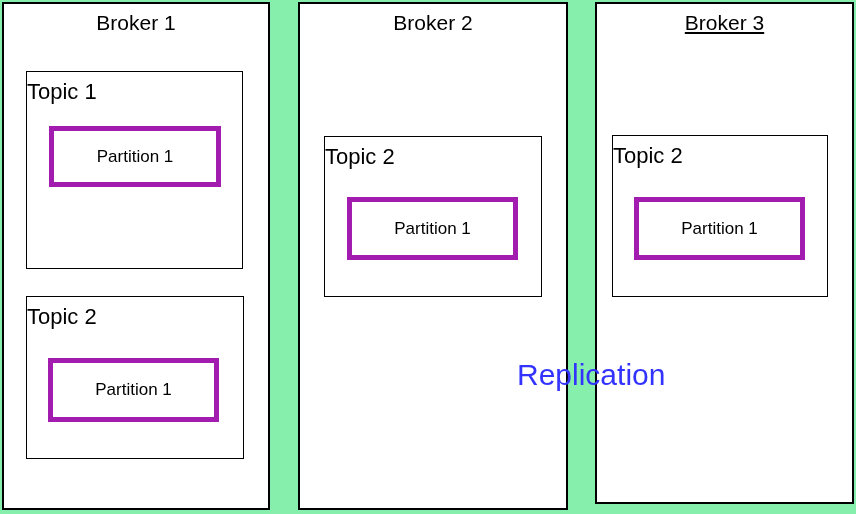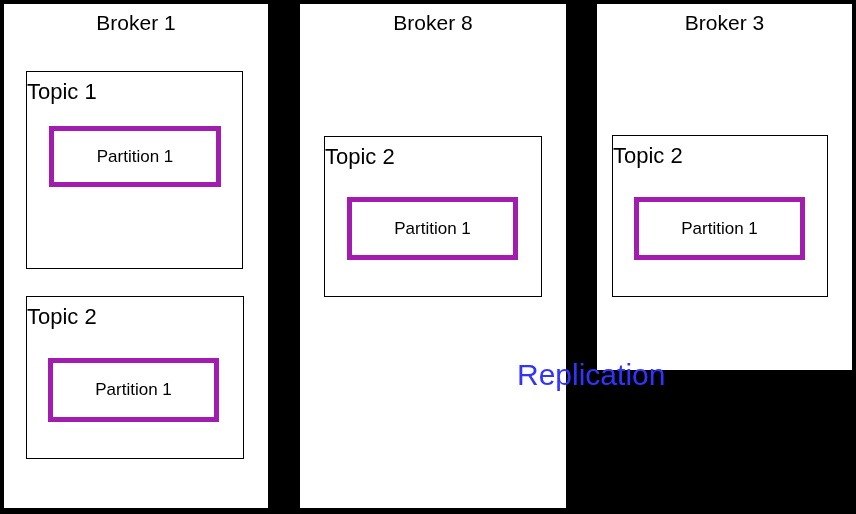--- a/index.html
+++ b/index.html
@@ -7,21 +7,21 @@
   body {
     font-family: "Liberation Sans", sans-serif;
     width: 856px; height: 514px;
     position: relative;
     overflow: hidden;
     color: #000000;
   }
   .canvas {
     position: absolute; left: 0; top: 0;
     width: 856px; height: 514px;
-    background: #000000;
+    background: #86efac;
   }
   .broker {
     position: absolute;
     border: 2px solid #000000;
     background: #ffffff;
   }
   .broker-label {
     text-align: center;
     padding-top: 7px;
     font-size: 21px;
@@ -72,29 +72,29 @@
       <div class="partition" style="left:22px; top:54px; width:172px; height:61px;">Partition 1</div>
     </div>
 
     <div class="topic" style="left:22px; top:292px; width:218px; height:163px;">
       <div class="topic-label">Topic 2</div>
       <div class="partition" style="left:21px; top:61px; width:171px; height:64px;">Partition 1</div>
     </div>
   </div>
 
   <div class="broker" style="left:298px; top:2px; width:270px; height:508px;">
-    <div class="broker-label">Broker 8</div>
+    <div class="broker-label">Broker 2</div>
 
     <div class="topic" style="left:24px; top:132px; width:218px; height:161px;">
       <div class="topic-label">Topic 2</div>
       <div class="partition" style="left:22px; top:60px; width:171px; height:63px;">Partition 1</div>
     </div>
   </div>
 
-  <div class="broker" style="left:595px; top:2px; width:259px; height:370px;">
+  <div class="broker" style="left:595px; top:2px; width:259px; height:502px;text-decoration:underline;">
     <div class="broker-label">Broker 3</div>
 
     <div class="topic" style="left:15px; top:131px; width:216px; height:162px;">
       <div class="topic-label">Topic 2</div>
       <div class="partition" style="left:21px; top:61px; width:171px; height:63px;">Partition 1</div>
     </div>
   </div>
 
   <div class="replication-label" style="color: rgb(51, 51, 255); margin-top: 36px;">Replication</div>
 

